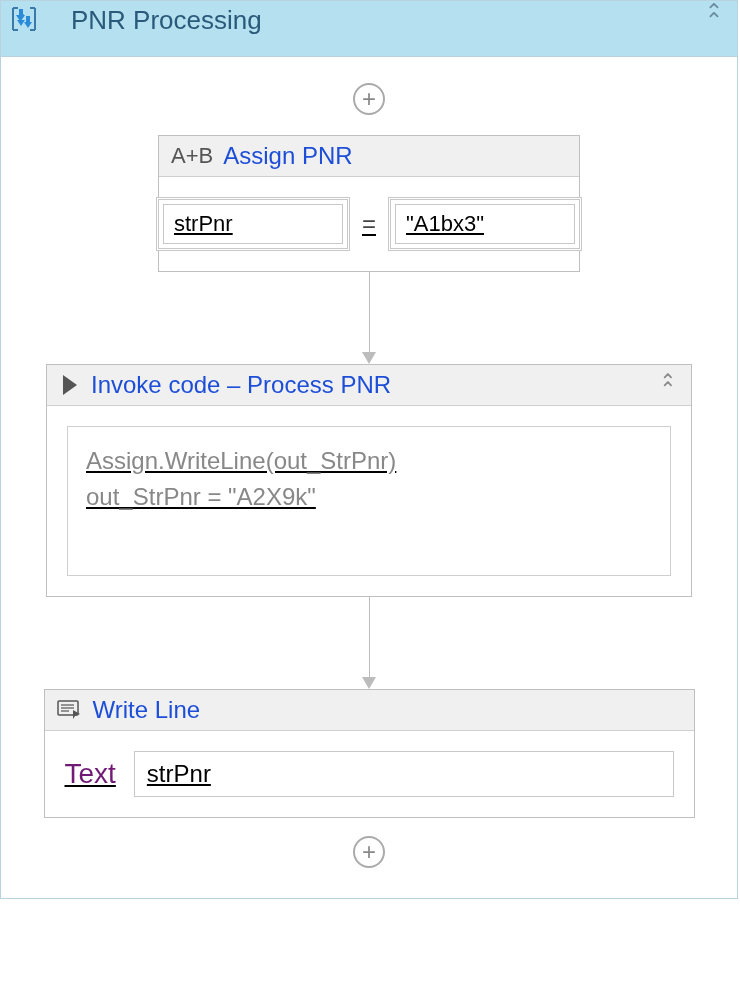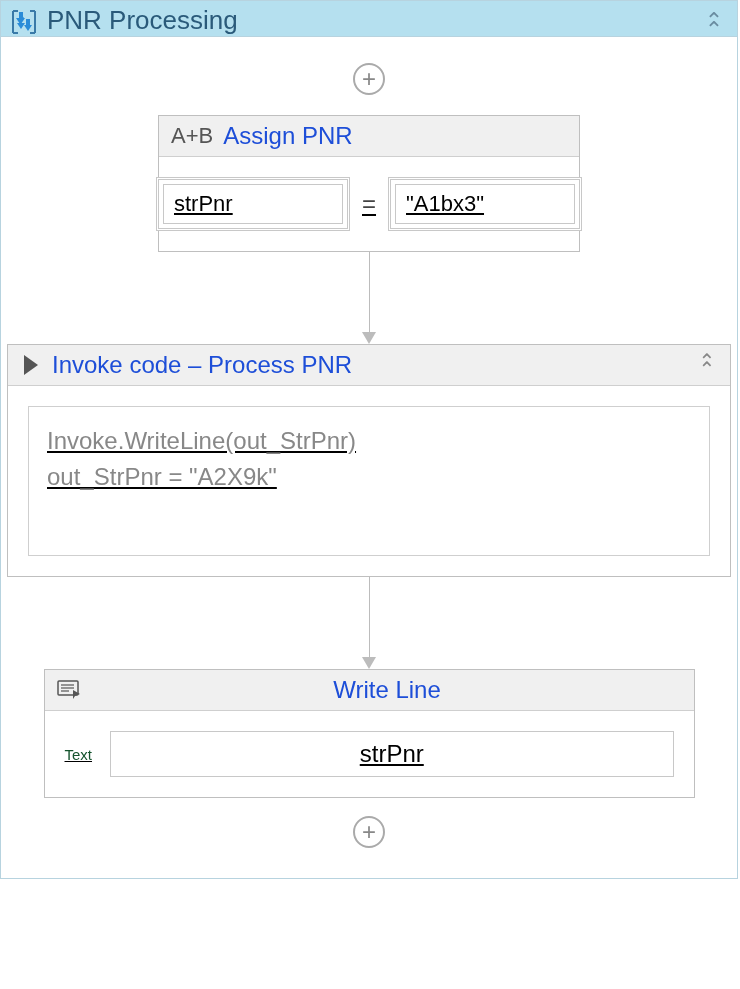--- a/index.html
+++ b/index.html
@@ -10,24 +10,25 @@
     background: #fff;
     width: 740px;
   }
   .sequence-container {
     border: 1px solid #b7d3df;
     background: #fff;
     width: 738px;
   }
   .sequence-header {
     background: #b5e0ef;
-    padding: 4px 10px 0 8px;
-    display: flex;
-    align-items: flex-end;
+    padding: 4px 10px 20px 8px;
+    display: flex;
+    align-items: flex-start;
     border-bottom: 1px solid #b7d3df;
+    gap: 24px;
   }
   .sequence-icon {
     width: 30px;
     height: 28px;
     display: inline-flex;
     align-items: center;
     justify-content: center;
     margin-right: 8px;
   }
   .sequence-title {
@@ -136,21 +137,21 @@
     background:#bcbcbc;
   }
   .conn-arrow {
     width:0;height:0;
     border-left:7px solid transparent;
     border-right:7px solid transparent;
     border-top:12px solid #bcbcbc;
   }
 
   
-  .invoke-activity { width: 724px; }
+  .invoke-activity { width: 646px; }
   .invoke-header-caret {
     width:0;height:0;
     border-top:10px solid transparent;
     border-bottom:10px solid transparent;
     border-left:14px solid #555;
     margin-right:14px;
     margin-left:4px;
   }
   .code-box {
     border: 1px solid #cfcfcf;
@@ -169,36 +170,36 @@
   .btn {
     border:3px double #c8c8c8;
     background:#fff;
     padding:10px 20px;
     font-size:24px;
     color:#333;
     cursor:pointer;
   }
 
   
-  .writeline-activity { width: 651px; text-align: center; }
+  .writeline-activity { width: 651px; }
   .wl-icon {
     width:24px;height:20px;
     display:inline-block;
     margin-right:12px;
     position:relative;
   }
   .wl-icon svg { display:block; }
   .wl-row {
     display:flex;
     align-items:center;
     gap:18px;
   }
   .wl-label {
-    font-size:15px;
-    color:#14532d;
+    font-size:28px;
+    color:#701a75;
   }
   .wl-input {
     border:1px solid #c8c8c8;
     padding:8px 12px;
     font-size:24px;
     flex:1;
     background:#fff;
   }
   .spacer-top { margin-top:6px; }
 </style>
@@ -263,21 +264,21 @@
       <div class="activity-header">
         <span class="invoke-header-caret"></span>
         <span class="act-title">Invoke code – Process PNR</span>
         <span class="act-collapse">
           <div>⌃</div>
             <div style="margin-top:-4px">⌃</div>
         </span>
       </div>
       <div class="activity-body">
         <div class="code-box">
-          <div>Invoke.WriteLine(out_StrPnr)</div>
+          <div>Assign.WriteLine(out_StrPnr)</div>
           <div>out_StrPnr = "A2X9k"</div>
         </div>
       </div>
     </div>
 
     <div class="connector-wrap">
       <div class="conn-line"></div>
       <div class="conn-arrow"></div>
     </div>
 

